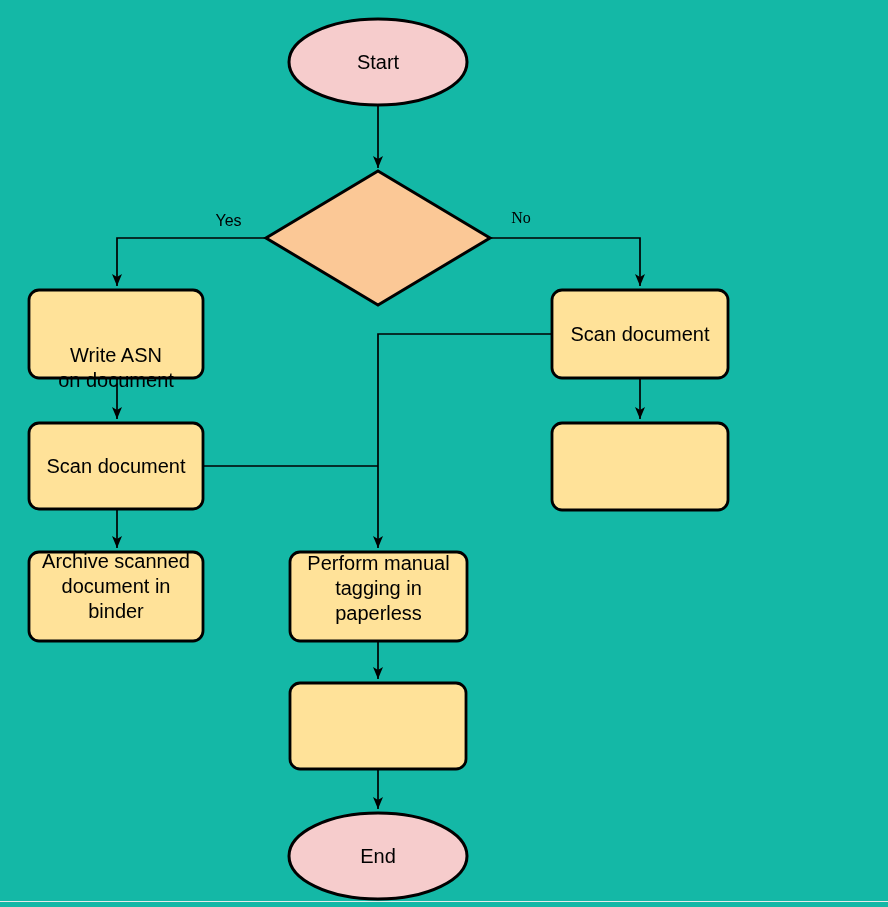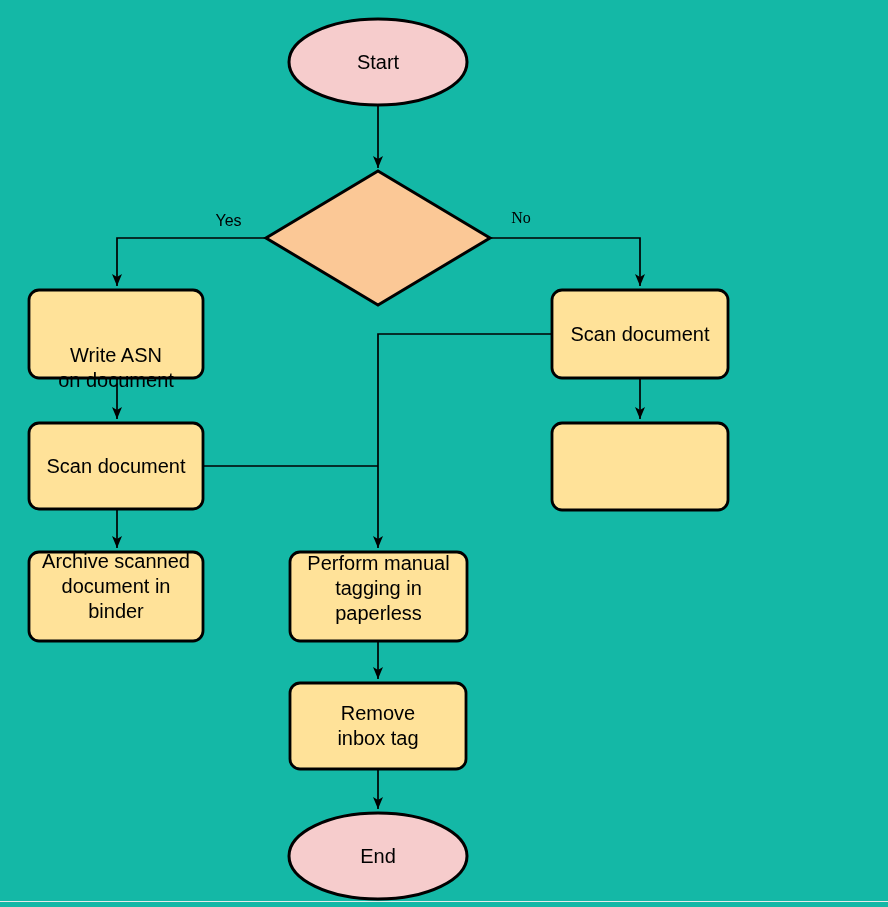--- a/index.html
+++ b/index.html
@@ -118,22 +118,20 @@
 document in
 binder</div>
 
   <div class="node-label" style="left:552px; top:290px; width:176px; height:88px;">Scan document</div>
 
 
   <div class="node-label" style="left:290px; top:552px; width:177px; height:73px;">Perform manual
 tagging in
 paperless</div>
 
-  <div class="node-label" style="left:290px; top:683px; width:176px; height:86px;">Remove
-inbox tag</div>
 
   <div class="node-label" style="left:289px; top:813px; width:178px; height:86px;">End</div>
 
   <div class="edge-label" style="left:198px; top:209px; width:61px; height:24px;text-align:center;">Yes</div>
 
   <div class="edge-label" style="left:491px; top:206px; width:60px; height:24px;font-family:Liberation Serif, serif;">No</div>
 
 
   <div class="bottom-rule"></div>
 </div>

